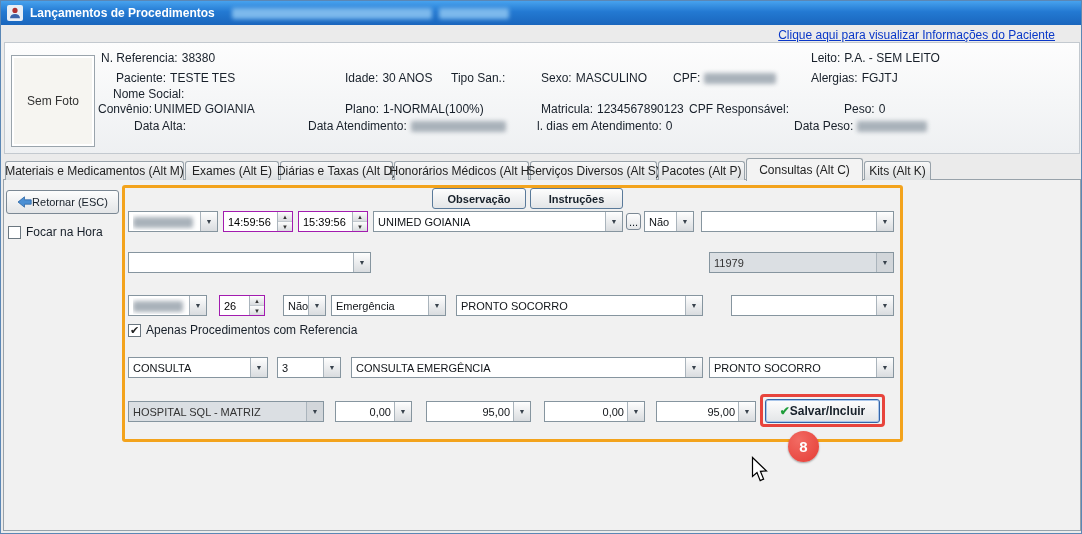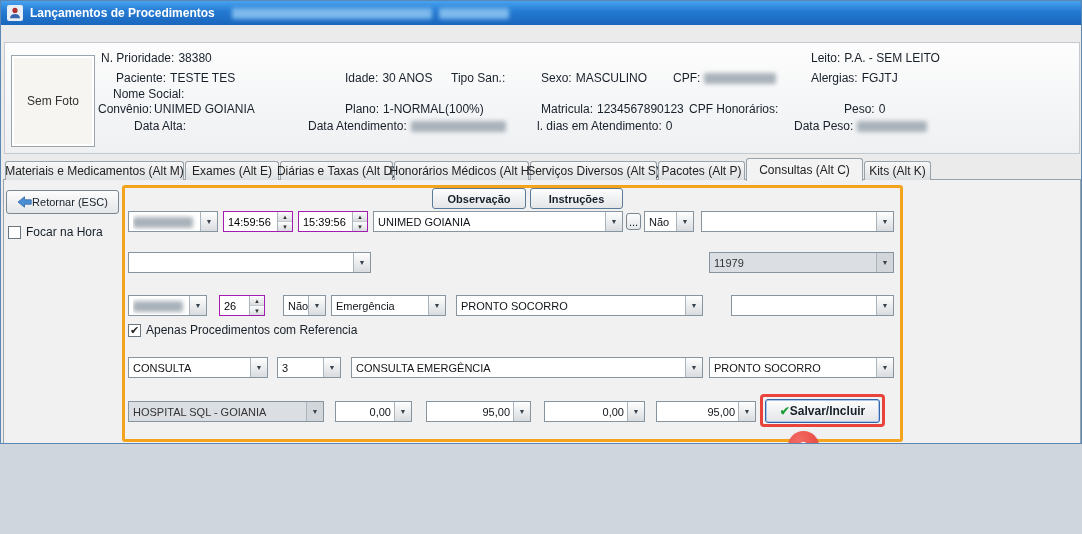--- a/index.html
+++ b/index.html
@@ -1,18 +1,18 @@
 <!DOCTYPE html>
 <html><head>
 <meta charset="utf-8">
 <style>
   *{margin:0;padding:0;box-sizing:border-box}
   html,body{width:1082px;height:534px}
   body{font-family:"Liberation Sans",sans-serif;background:#cfd6de;overflow:hidden}
-  .win{position:relative;width:1082px;height:444px;background:#ebebeb;border:1px solid #5b87b5;overflow:hidden}
+  .win{position:relative;width:1082px;height:534px;background:#ebebeb;border:1px solid #5b87b5;overflow:hidden}
   .titlebar{position:absolute;left:0;top:0;width:100%;height:24px;
     background:linear-gradient(180deg,#47a2ee 0%,#2379d2 45%,#1a66bd 100%);
     display:flex;align-items:center;color:#fff;font-size:12px;font-weight:bold;padding-left:6px;gap:7px}
   .toplink{position:absolute;top:27px;right:26px;font-size:12px;color:#0a38c8;text-decoration:underline;white-space:nowrap;cursor:pointer}
   .ppanel{position:absolute;left:3px;top:41px;width:1076px;height:112px;
     background:linear-gradient(180deg,#fdfdfd,#eef0f2);border:1px solid #c3c9cf}
   .photo{position:absolute;left:10px;top:54px;width:84px;height:92px;border:1px solid #9aa4ac;
     box-shadow:inset 0 0 0 2px #fff;background:#f6f5f1;display:flex;align-items:center;justify-content:center;font-size:12px;color:#333}
   .pl{position:absolute;font-size:12px;color:#18202a;white-space:nowrap;display:flex;gap:4px;align-items:center}
   .lbl{position:absolute;font-size:11px;color:#1f2c3a;white-space:nowrap}
@@ -62,26 +62,27 @@
     <svg width="16" height="16" viewBox="0 0 16 16">
       <rect width="16" height="16" rx="2" fill="#e8eef6"></rect>
       <circle cx="8" cy="5.4" r="2.6" fill="#b03030"></circle>
       <path d="M3 13.2c0-2.8 2.2-4.3 5-4.3s5 1.5 5 4.3Z" fill="#3a62a8"></path>
     </svg>
     <span>Lançamentos de Procedimentos</span>
     <span class="redact blue" style="width:200px;margin-left:10px"></span>
     <span class="redact blue" style="width:70px"></span>
   </div>
 
+  <a class="toplink">Clique aqui para visualizar Informações do Paciente</a>
 
   <div class="ppanel"></div>
   <div class="photo">Sem Foto</div>
 
   <div class="pl" style="left:100px;top:50px">
-    <span>N. Prioridade:</span>
+    <span>N. Referencia:</span>
     <span>38380</span>
   </div>
   <div class="pl" style="left:810px;top:50px">
     <span>Leito:</span>
     <span>P.A. - SEM LEITO</span>
   </div>
 
   <div class="pl" style="left:115px;top:70px;gap:4px">
     <span>Paciente:</span>
     <span>TESTE TES</span>
@@ -118,21 +119,21 @@
   </div>
   <div class="pl" style="left:344px;top:101px">
     <span>Plano:</span>
     <span>1-NORMAL(100%)</span>
   </div>
   <div class="pl" style="left:540px;top:101px">
     <span>Matricula:</span>
     <span>1234567890123</span>
   </div>
   <div class="pl" style="left:688px;top:101px">
-    <span>CPF Honorários:</span>
+    <span>CPF Responsável:</span>
     <span></span>
   </div>
   <div class="pl" style="left:843px;top:101px">
     <span>Peso:</span>
     <span>0</span>
   </div>
 
   <div class="pl" style="left:133px;top:118px">
     <span>Data Alta:</span>
     <span></span>
@@ -290,21 +291,21 @@
     <span class="arrow">▼</span>
   </div>
 
   <div class="lbl" style="left:129px;top:387px">Unidade</div>
   <div class="lbl" style="left:336px;top:387px">Total CH</div>
   <div class="lbl" style="left:428px;top:387px">Valor Convênio</div>
   <div class="lbl" style="left:545px;top:387px">Valor Paciente</div>
   <div class="lbl" style="left:658px;top:387px">Valor Total</div>
 
   <div class="combo disabled" style="left:127px;top:400px;width:196px">
-    <span class="val">HOSPITAL SQL - GOIANIA</span>
+    <span class="val">HOSPITAL SQL - MATRIZ</span>
     <span class="arrow">▼</span>
   </div>
   <div class="combo num" style="left:334px;top:400px;width:77px">
     <span class="val">0,00</span>
     <span class="arrow">▼</span>
   </div>
   <div class="combo num" style="left:425px;top:400px;width:105px">
     <span class="val">95,00</span>
     <span class="arrow">▼</span>
   </div>

